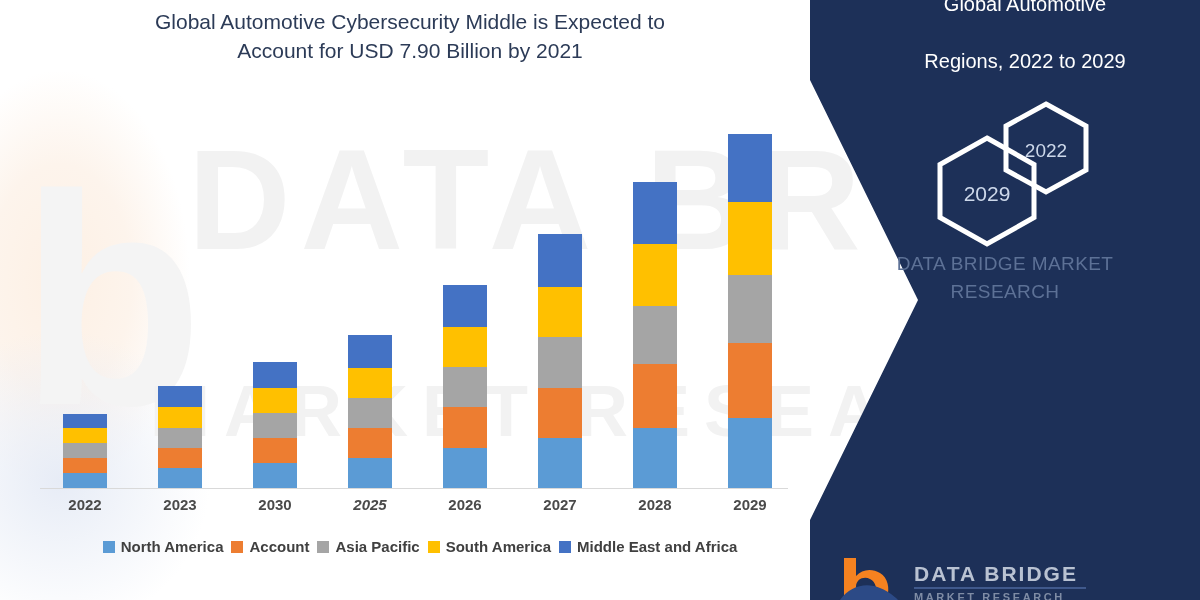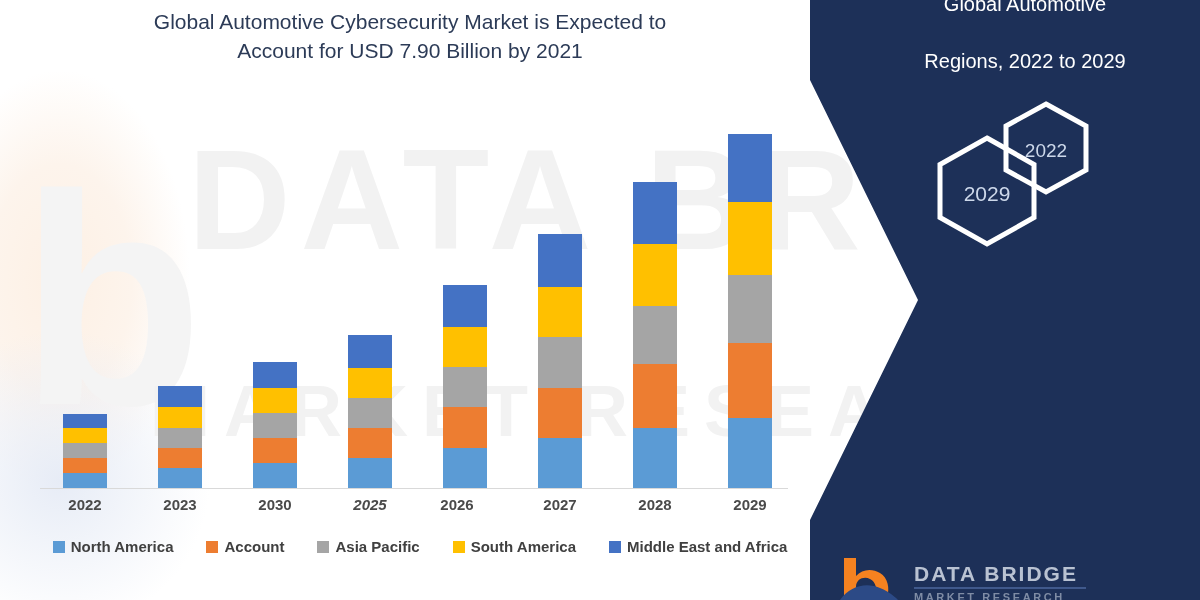--- a/index.html
+++ b/index.html
@@ -136,21 +136,21 @@
 
   
   #legend {
     position: absolute;
     left: 40px;
     top: 538px;
     width: 760px;
     display: flex;
     align-items: center;
     justify-content: center;
-    gap: 33px;
+    gap: 8px;
   }
   .legend-item {
     display: flex;
     align-items: center;
     gap: 6px;
   }
   .legend-swatch {
     width: 12px;
     height: 12px;
     flex: 0 0 auto;
@@ -262,21 +262,21 @@
   <div id="left-panel">
 
     <div class="blob-peach"></div>
     <div class="blob-blue"></div>
 
     <div class="wm-mark">b</div>
     <div class="watermark wm-line1">DATA BRIDGE</div>
     <div class="watermark wm-line2">MARKET RESEARCH</div>
 
     <div id="chart-title">
-      <span>Global Automotive Cybersecurity Market is Expected to</span><br>
+      <span>Global Automotive Cybersecurity Middle is Expected to</span><br>
       <span>Account for USD 7.90 Billion by 2021</span>
     </div>
 
     <div id="plot">
         <div class="bar-group" style="left: 0px;">
           <div class="bar">
             <div class="seg" title="North America 2022: 0.34" style="height: 15.2354px; background: rgb(91, 155, 213);"></div>
             <div class="seg" title="Europe 2022: 0.34" style="height: 15.2354px; background: rgb(237, 125, 49);"></div>
             <div class="seg" title="Asia Pacific 2022: 0.32" style="height: 14.3392px; background: rgb(165, 165, 165);"></div>
             <div class="seg" title="South America 2022: 0.34" style="height: 15.2354px; background: rgb(255, 192, 0);"></div>
@@ -346,21 +346,21 @@
             <div class="seg" title="Middle East and Africa 2029: 1.52" style="height: 68.1114px; background: rgb(68, 114, 196);"></div>
           </div>
         </div>
       </div>
     <div id="axis-line"></div>
     <div id="x-labels">
         <div class="x-label" style="left: 0px;">2022</div>
         <div class="x-label" style="left: 95px;">2023</div>
         <div class="x-label" style="left: 190px;">2030</div>
         <div class="x-label" style="left: 285px; font-style: italic;">2025</div>
-        <div class="x-label" style="left: 372px;">2026</div>
+        <div class="x-label" style="left: 380px;">2026</div>
         <div class="x-label" style="left: 475px;">2027</div>
         <div class="x-label" style="left: 570px;">2028</div>
         <div class="x-label" style="left: 665px;">2029</div>
       </div>
     <div id="legend">
         <div class="legend-item">
           <span class="legend-swatch" style="background: rgb(91, 155, 213);"></span>
           <span class="legend-label">North America</span>
         </div>
         <div class="legend-item">
@@ -398,20 +398,24 @@
       <span class="hex-text">2029</span>
     </div>
 
     <div class="hex" id="hex-2022">
       <svg width="92" height="102" viewBox="0 0 92 102">
         <polygon points="46,4 86,26 86,70 46,92 6,70 6,26" fill="none" stroke="#ffffff" stroke-width="5"></polygon>
       </svg>
       <span class="hex-text">2022</span>
     </div>
 
+    <div id="brand-text">
+      <span>DATA BRIDGE MARKET</span><br>
+      <span>RESEARCH</span>
+    </div>
 
     <div id="logo">
       <svg id="logo-mark" width="62" height="44" viewBox="0 0 62 44">
         <path d="M4,2 L16,2 L16,20 C22,13 32,12 40,17 C48,22 50,32 47,42 L35,42 C38,34 36,26 30,23 C24,20 16,23 16,31 L16,42 L4,42 Z" fill="#F58220"></path>
         <path d="M0,44 C10,30 26,26 40,32 C50,36 56,42 58,44 Z" fill="#2c4a86"></path>
       </svg>
       <div id="logo-words">
         <div id="logo-title">DATA BRIDGE</div>
         <div id="logo-rule"></div>
         <div id="logo-sub">MARKET RESEARCH</div>

